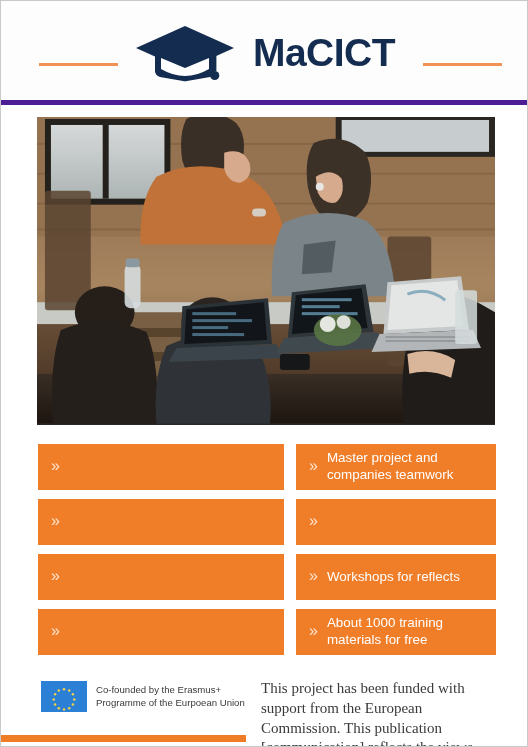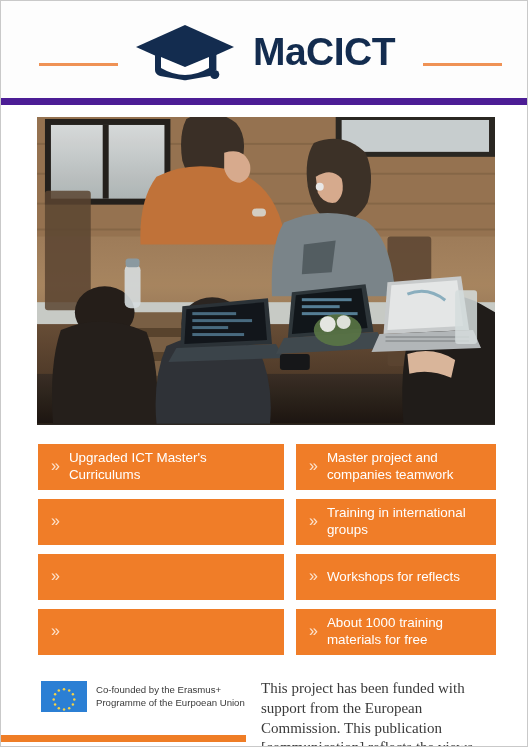--- a/index.html
+++ b/index.html
@@ -19,21 +19,21 @@
     background: #ffffff;
     border: 1px solid #c9c9c9;
     overflow: hidden;
   }
 
   
   .header {
     position: relative;
     height: 104px;
     background: #fdfdfd;
-    border-bottom: 7px solid #4c1d95;
+    border-bottom: 5px solid #4c1d95;
     display: flex;
     align-items: center;
     justify-content: center;
   }
   .rule {
     position: absolute;
     top: 62px;
     height: 3px;
     background: #ef9255;
   }
@@ -281,35 +281,33 @@
       </g>
       <rect x="244" y="238" width="30" height="16" rx="3" fill="#15171a"></rect>
       <rect x="0" y="0" width="460" height="308" fill="#3a2a1c" opacity="0.05"></rect>
     </svg>
   </div>
 
   <div class="features">
 
     <div class="feature">
       <span class="chev">»</span>
-      <span class="feature-label">Upgraded ICT Master's Curriculums</span>
     </div>
 
     <div class="feature">
       <span class="chev">»</span>
       <span class="feature-label">Master project and companies teamwork</span>
     </div>
 
     <div class="feature">
       <span class="chev">»</span>
     </div>
 
     <div class="feature">
       <span class="chev">»</span>
-      <span class="feature-label">Training in international groups</span>
     </div>
 
     <div class="feature">
       <span class="chev">»</span>
     </div>
 
     <div class="feature">
       <span class="chev">»</span>
       <span class="feature-label">Workshops for reflects</span>
     </div>

